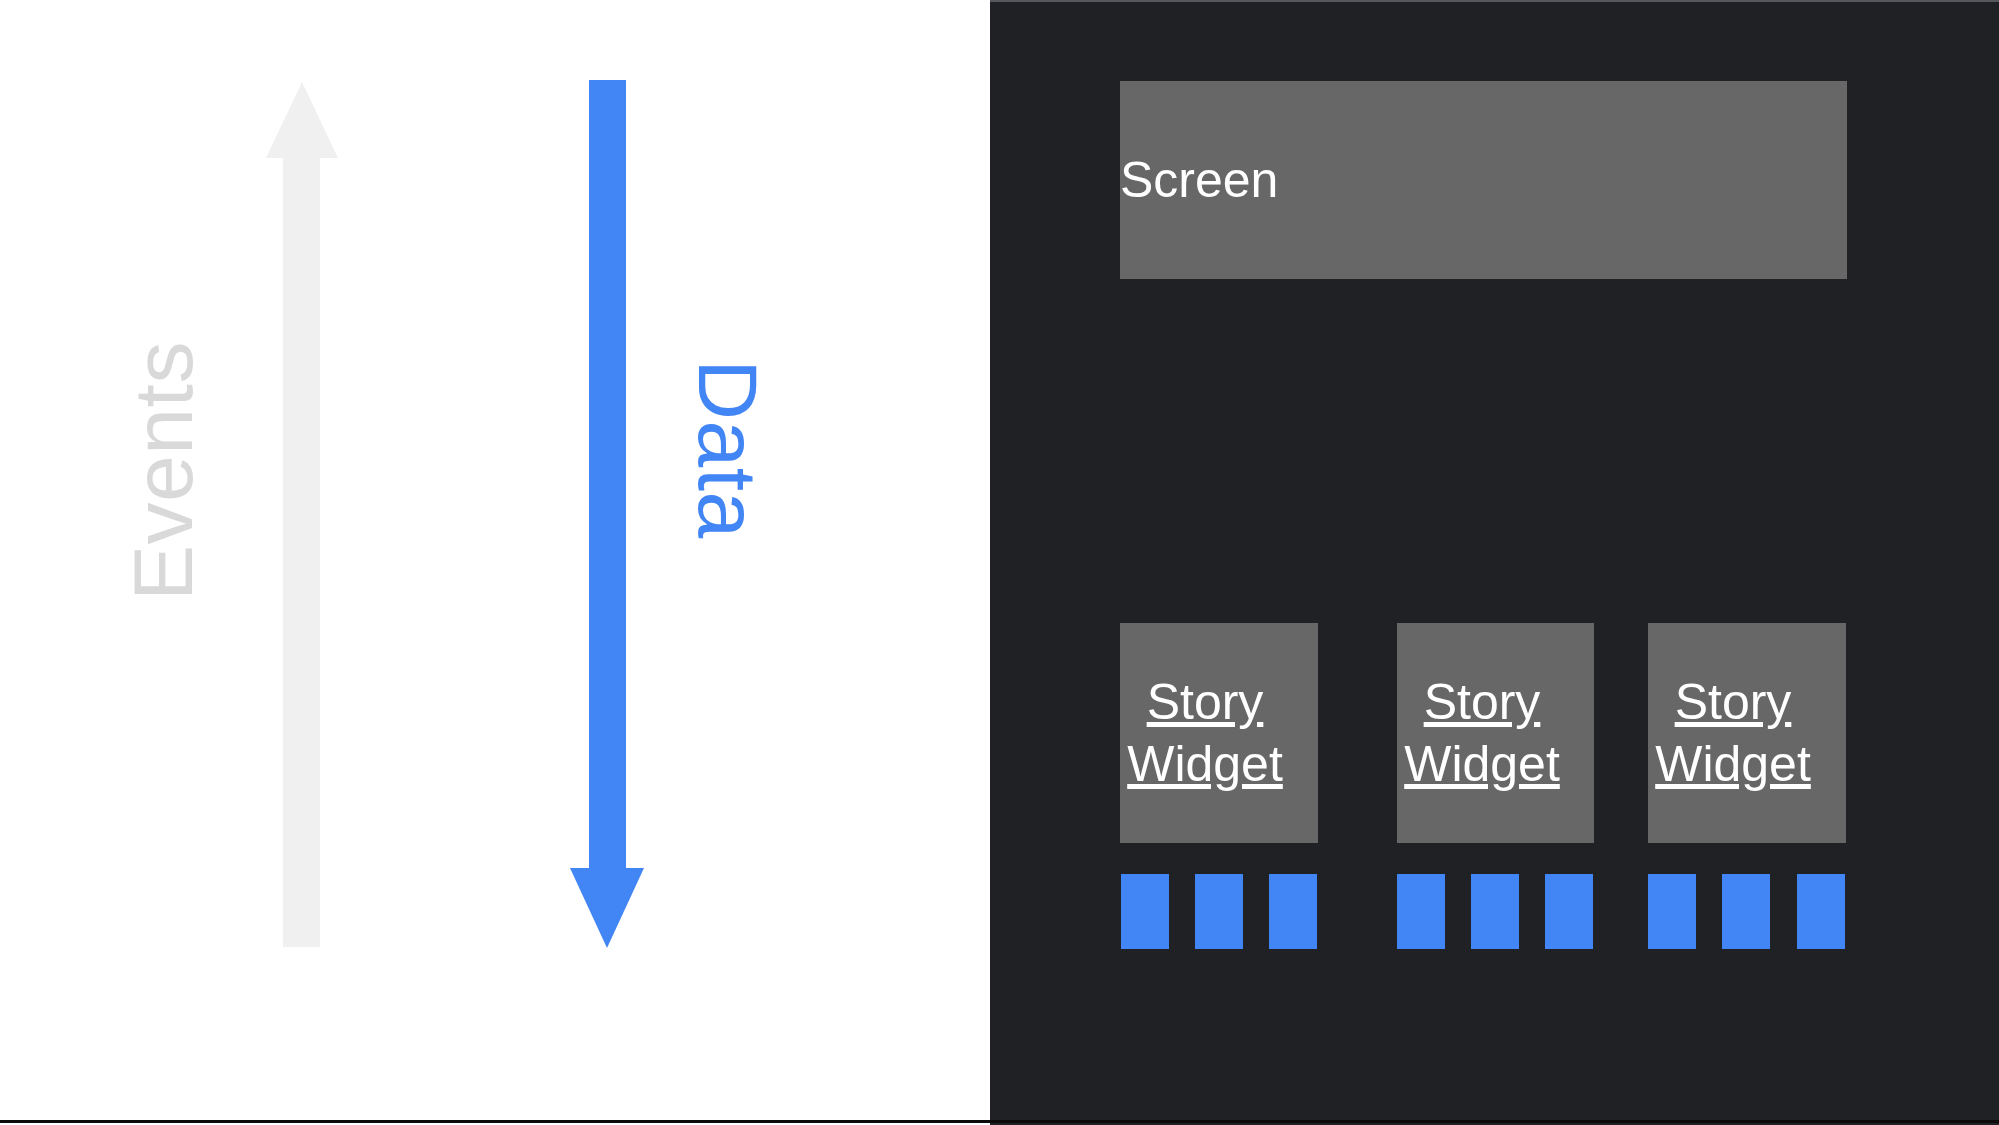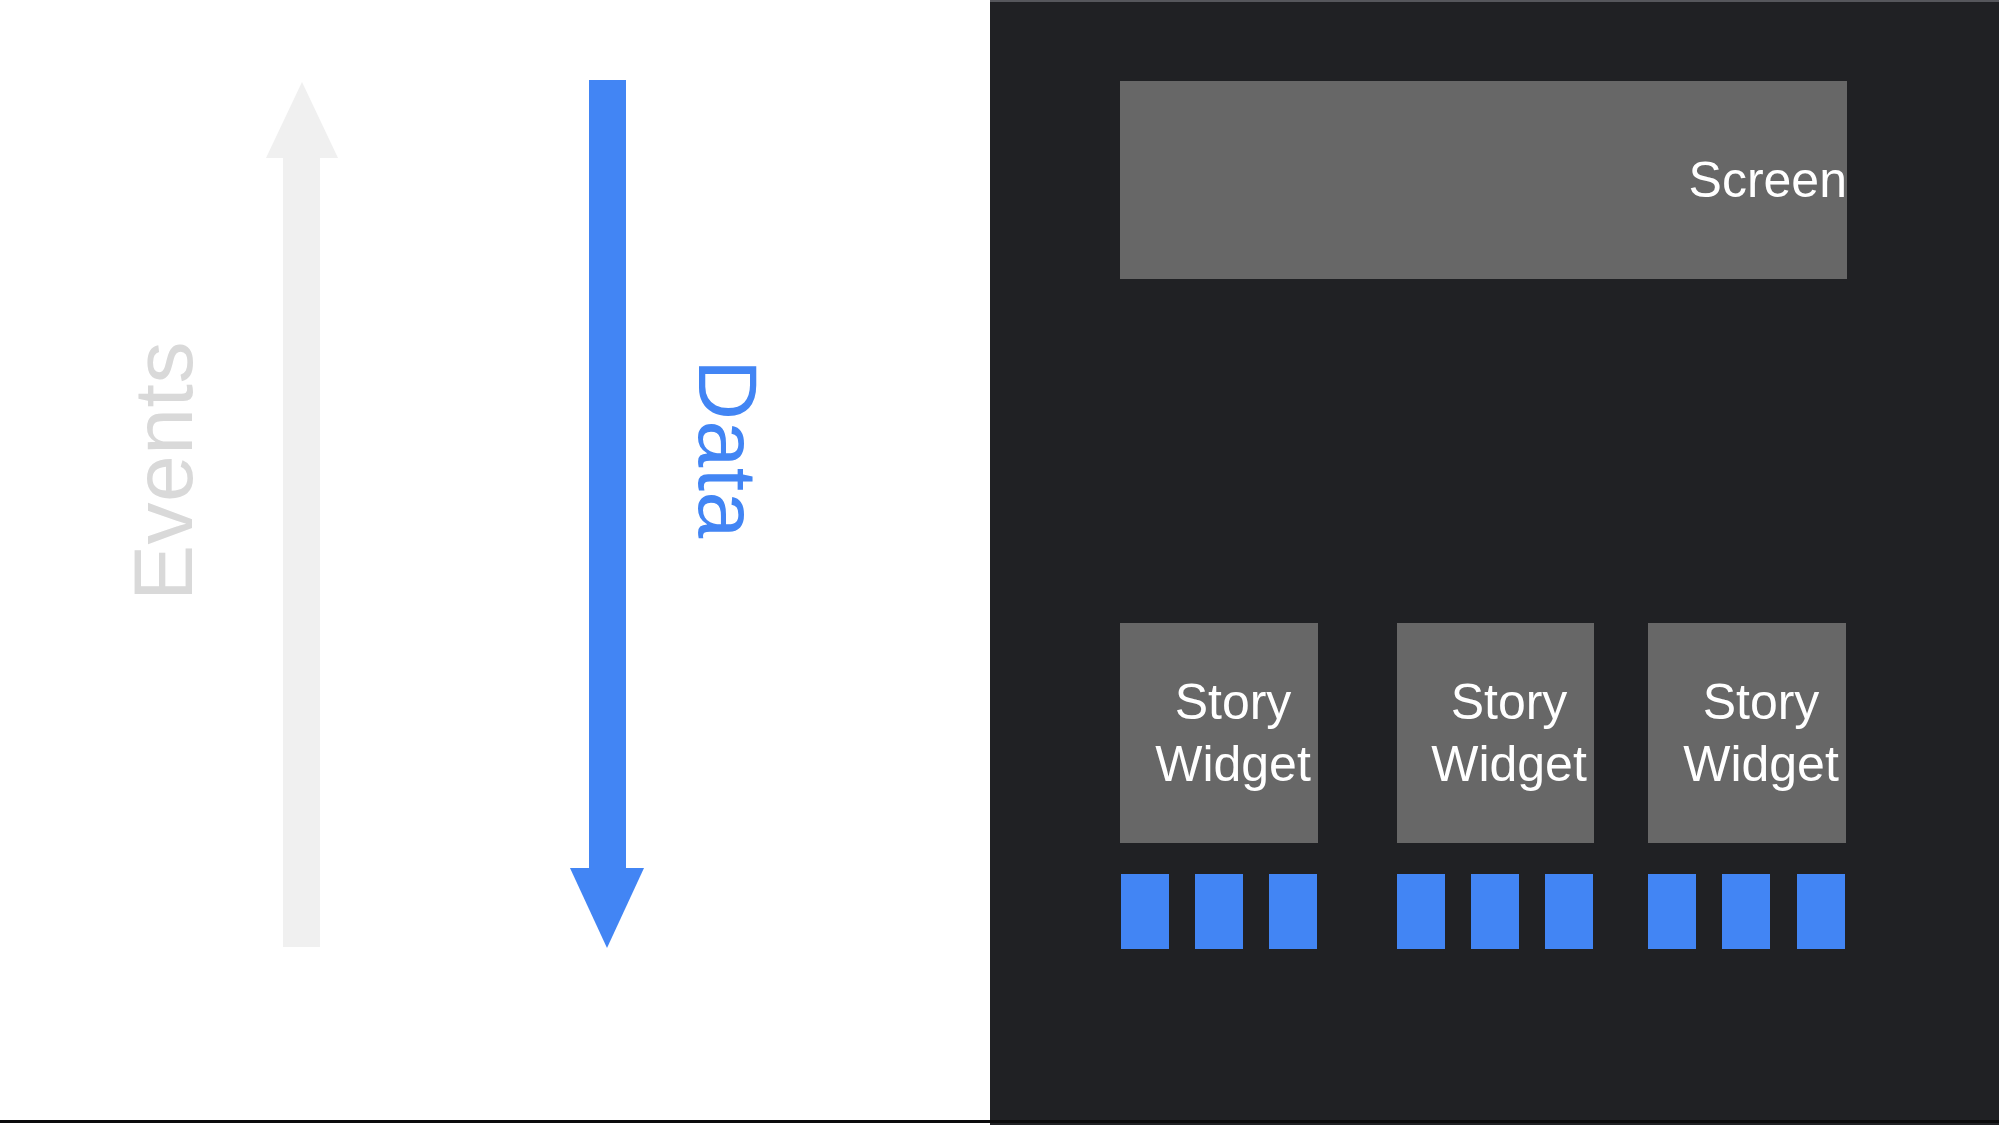--- a/index.html
+++ b/index.html
@@ -47,30 +47,30 @@
   }
 
   
   .dark-panel{
     position:absolute;left:990px;top:0;width:1009px;height:1125px;
     background:var(--panel-dark);
     border-top:2px solid #56575c;
   }
   .tree-box{
     position:absolute;background:var(--box-gray);color:var(--box-text-white);
-    display:flex;align-items:center;justify-content:flex-end;text-align:center;
+    display:flex;align-items:center;justify-content:flex-start;text-align:center;
     font-size:50px;line-height:1.24;
   }
   
   .screen-box  {left:130px;top:79px; width:727px;height:198px;}
   .newsfeed-box{left:130px;top:342px;width:727px;height:215px;}
   .story-box-1 {left:130px;top:621px;width:198px;height:220px;}
   .story-box-2 {left:407px;top:621px;width:197px;height:220px;}
   .story-box-3 {left:658px;top:621px;width:198px;height:220px;}
-  .story-label{display:block;width:170px;}
+  .story-label{display:block;width:170px;text-decoration:underline;}
 
   .data-square{
     position:absolute;top:872px;width:48px;height:75px;background:var(--accent-blue);
   }
   .sq-1{left:131px;} .sq-2{left:205px;} .sq-3{left:279px;}
   .sq-4{left:407px;} .sq-5{left:481px;} .sq-6{left:555px;}
   .sq-7{left:658px;} .sq-8{left:732px;} .sq-9{left:807px;}
 
   
   .bottom-line{position:absolute;left:0;top:1120px;width:1999px;height:3px;background:#0b0b0c;}

